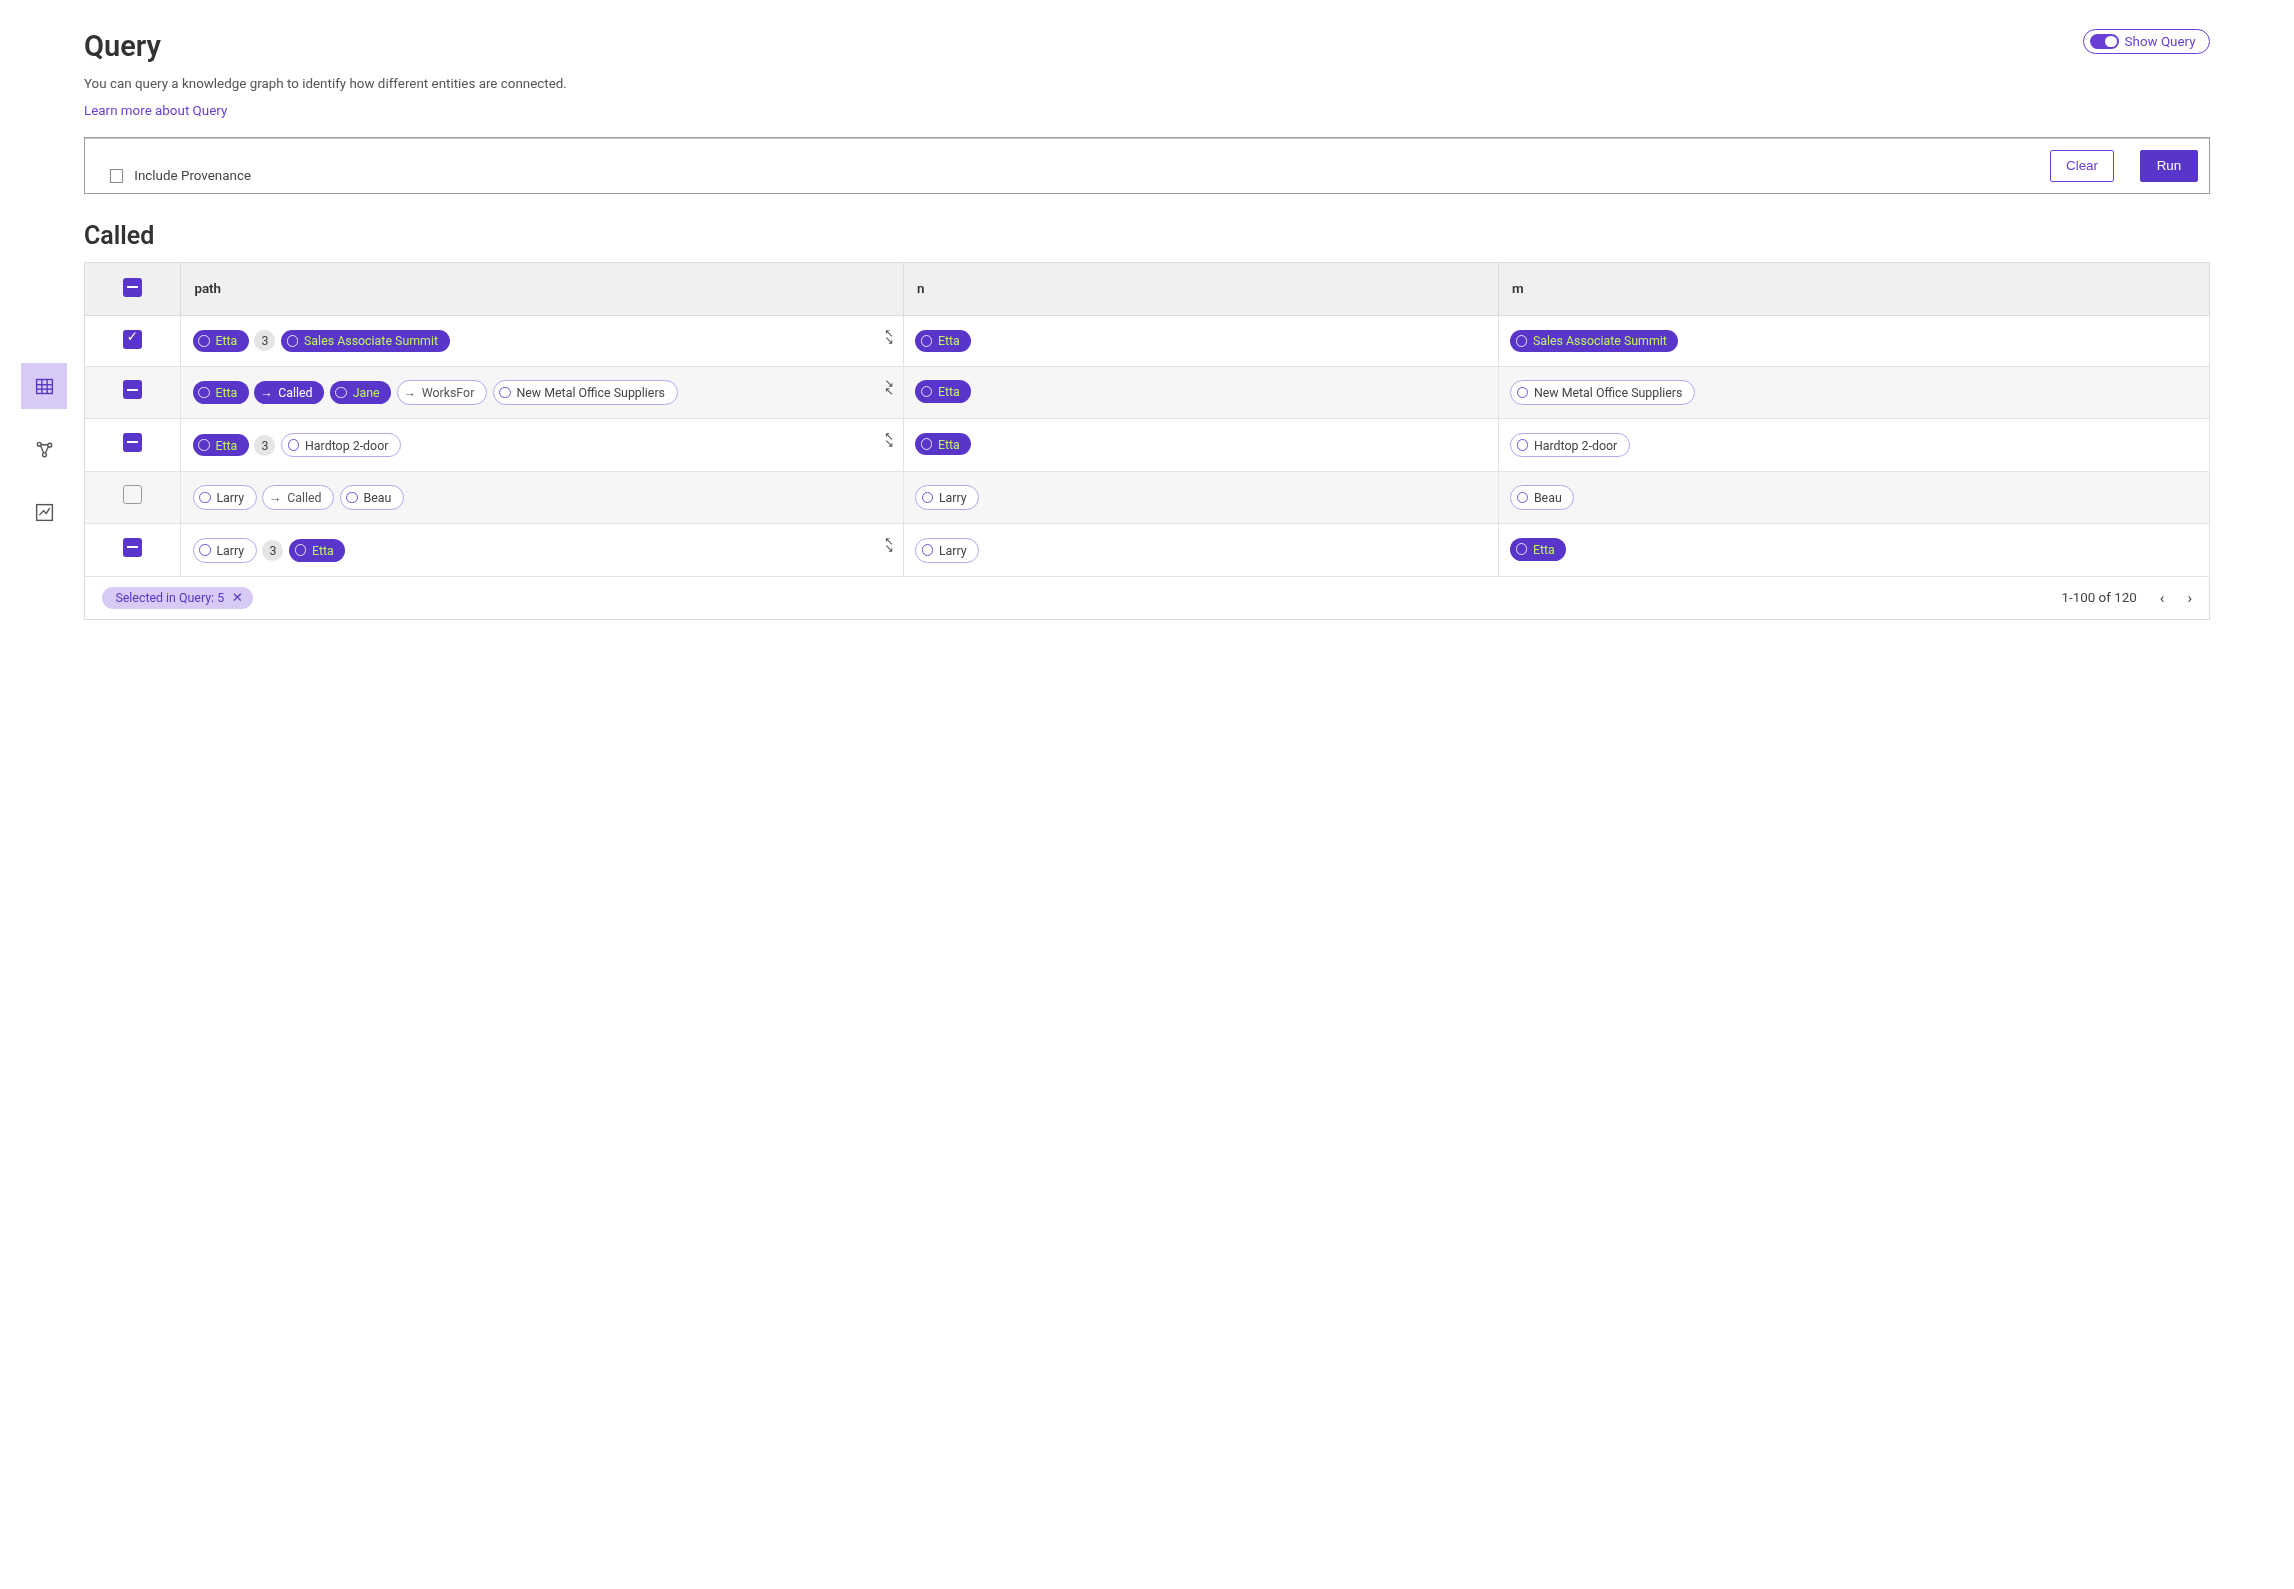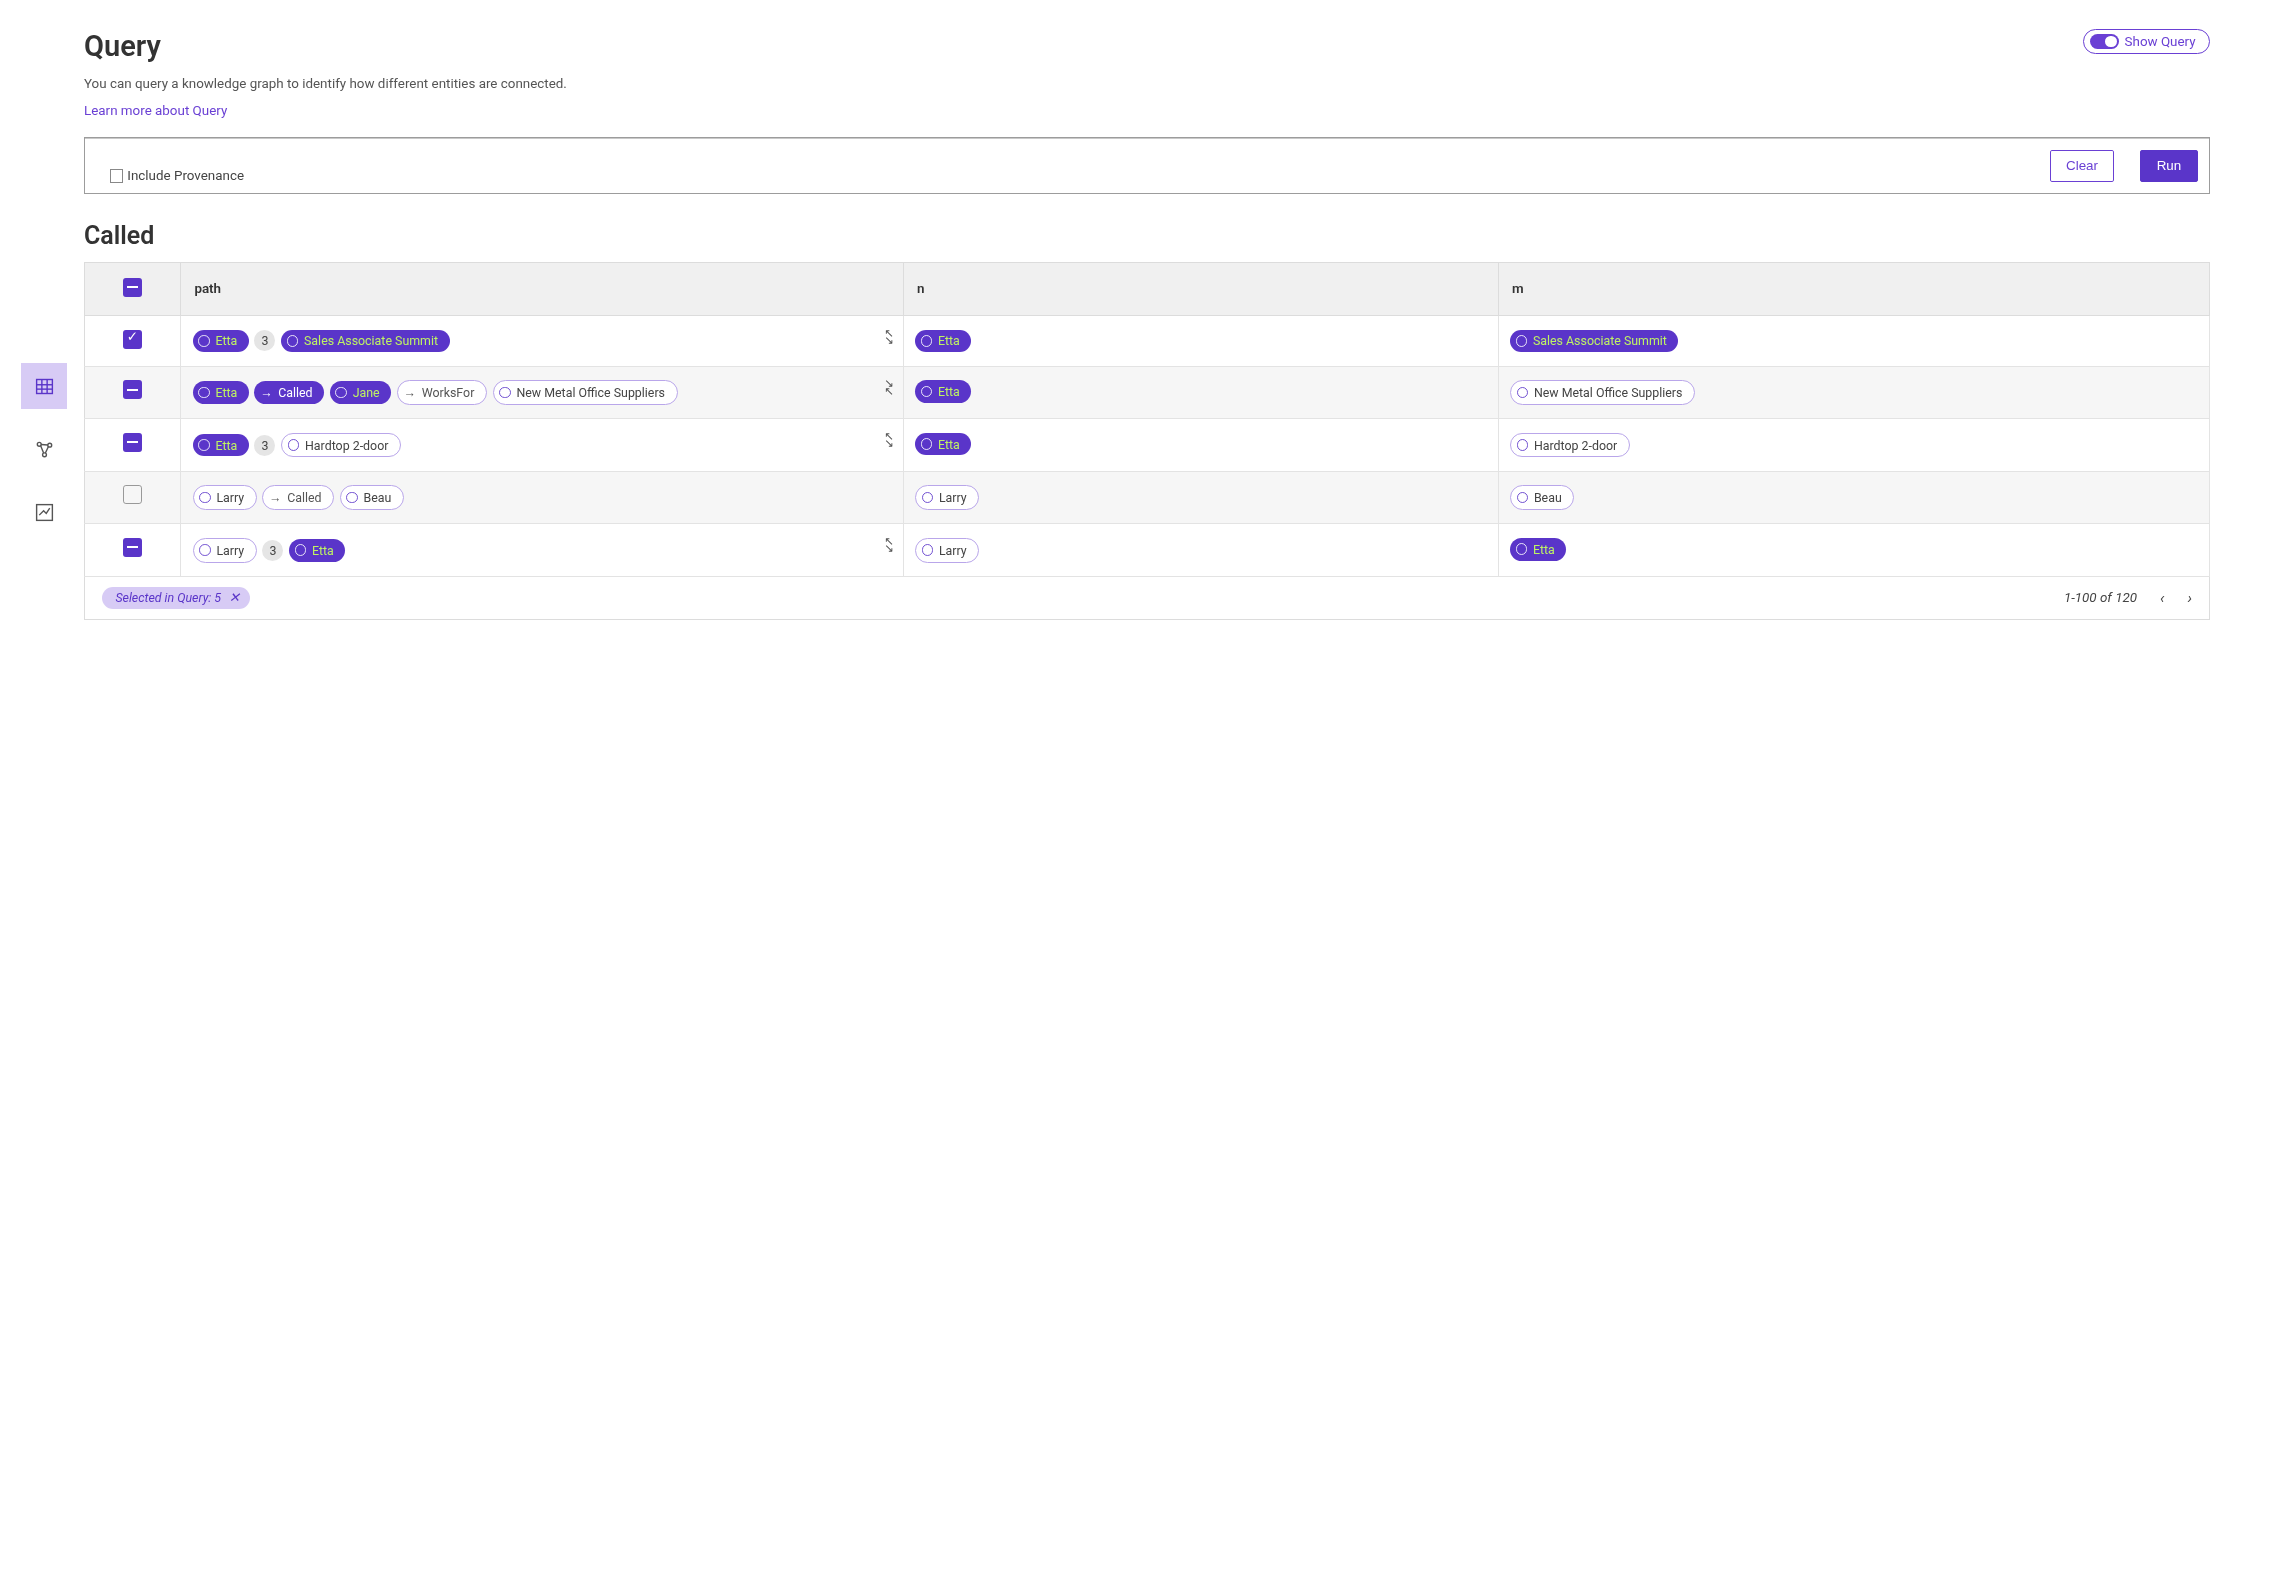--- a/index.html
+++ b/index.html
@@ -76,21 +76,21 @@
   .query-controls {
     border-top: 1px solid #c9c9c9;
     display: flex;
     align-items: center;
     justify-content: space-between;
     padding: 9.6px 11.5px;
   }
   .prov-label {
     display: flex;
     align-items: center;
-    gap: 4px;
+    gap: 11px;
     color: #444;
     padding-left: 13.4px;
     margin-top: 20px;
   }
   .prov-check {
     width: 13.4px; height: 13.4px;
     border: 1px solid #888;
     display: inline-block;
   }
   .btn-row { display:flex; gap:26px; }
@@ -226,21 +226,20 @@
     letter-spacing: -1px;
   }
   .expand-icn div { transform: rotate(0deg); }
   .footer {
     border: 1px solid #dcdcdc;
     border-top: none;
     display:flex;
     align-items:center;
     justify-content: space-between;
     padding: 9.6px 17px;
-    font-style: italic;
   }
   .sel-chip {
     background:#d7cbf5;
     color:#5a35c9;
     border-radius: 955px;
     padding: 3.8px 9.6px 3.8px 13.4px;
     display:inline-flex;
     align-items:center;
     gap:7.6px;
     font-size: 12.4px;

